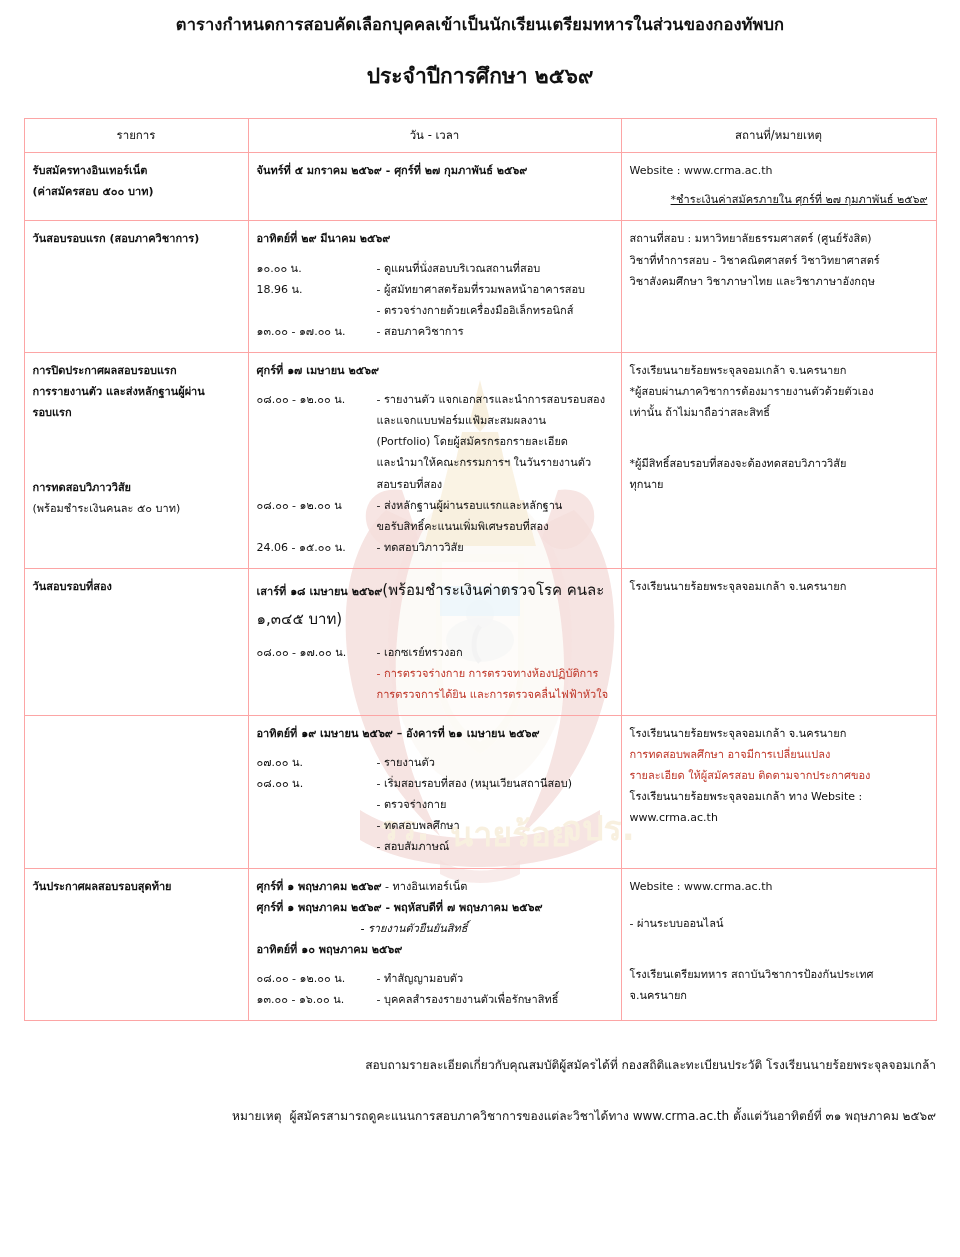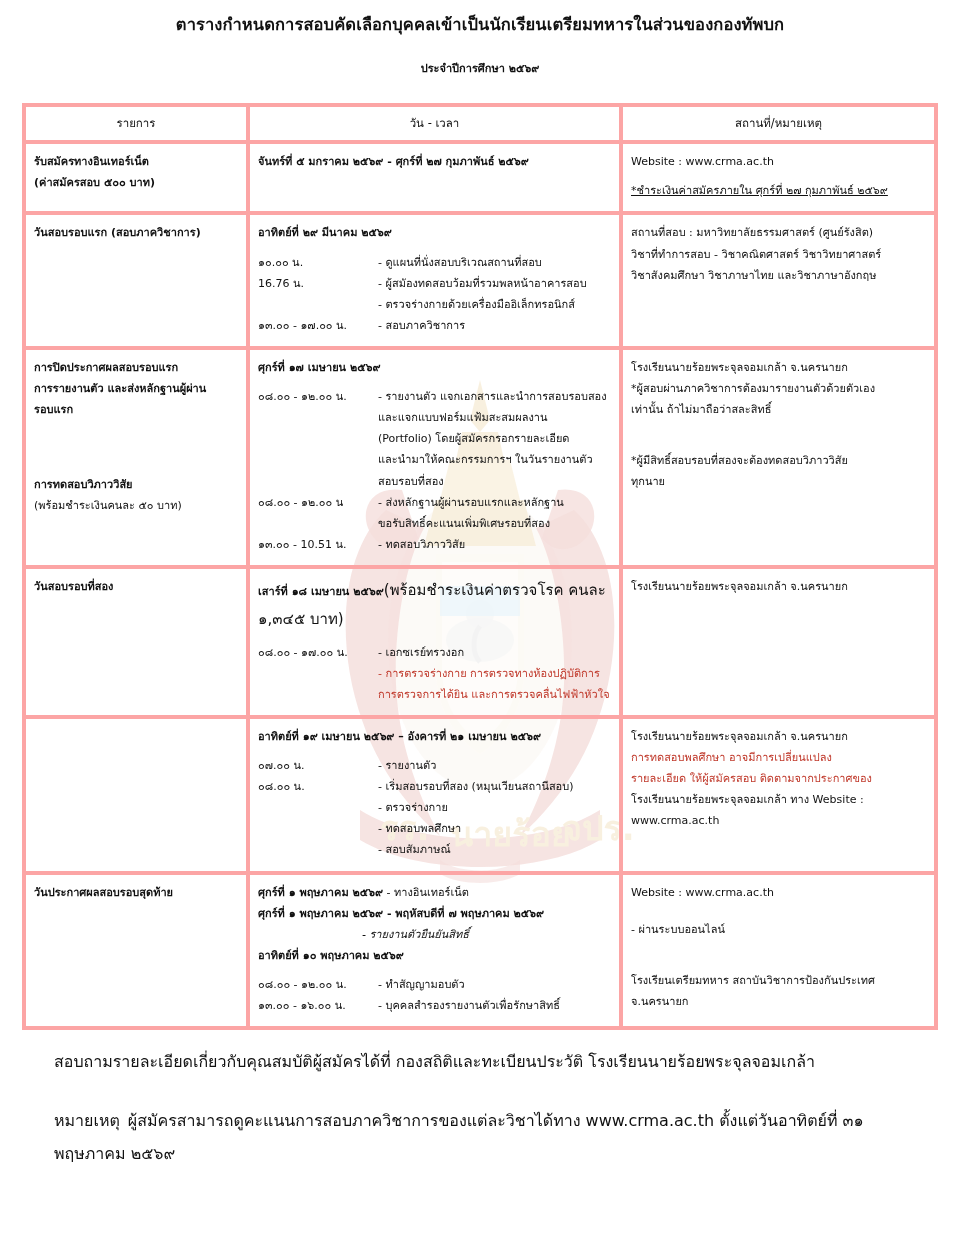--- a/index.html
+++ b/index.html
@@ -40,57 +40,57 @@
     text-align: center;
     font-size: 16.5px;
     font-weight: bold;
     letter-spacing: 0.1px;
     margin: 14px 40px 0 40px;
     line-height: 1.5;
     font-family: Liberation Mono, monospace;
   }
   .doc-subtitle {
     text-align: center;
-    font-size: 11px;
+    font-size: 21px;
     font-weight: bold;
     margin: 22px 40px 0 40px;
     line-height: 1.5;
   }
 
   
   table.sched {
     border-collapse: collapse;
     width: 912px;
     margin: 26px auto 0 auto;
     table-layout: fixed;
     background: transparent;
   }
   table.sched col.c1 { width: 224px; }
   table.sched col.c2 { width: 373px; }
   table.sched col.c3 { width: 315px; }
 
   table.sched th,
   table.sched td {
-    border: 4px solid #fca5a5;
+    border: 1px solid #fca5a5;
     vertical-align: top;
     padding: 7px 8px 10px 8px;
     background: transparent;
   }
   table.sched th {
     text-align: center;
     font-size: 11.5px;
     font-weight: normal;
     padding: 7px 8px 8px 8px;
   }
   table.sched td { font-size: 11px; line-height: 1.92; }
   .line { white-space: nowrap; }
   .line.wrap { white-space: normal; }
   .bold { font-weight: bold; }
   .red { color: #c0392b; }
-  .u { text-decoration: underline; }
+  .u { text-decoration: underline; text-align: right; }
   .small { font-size: 15px; }
 
   
   .tl {
     display: flex;
     align-items: flex-start;
     gap: 16px;
   }
   .tl .t {
     flex: 0 0 104px;
@@ -102,23 +102,24 @@
   .dash-only { padding-left: 104px; font-style: italic; }
 
   .spacer-sm { height: 8px; }
   .spacer-md { height: 16px; }
   .spacer-lg { height: 30px; }
   .spacer-xl { height: 54px; }
 
   
   .footer {
     width: 912px;
-    margin: 16px auto 0 auto;
-    font-size: 16px;
+    margin: 32px auto 0 auto;
+    font-size: 12px;
     line-height: 2.05;
+    text-align: right;
   }
   .footer .fline { padding-left: 30px; }
   .footer .note {
     margin-top: 26px;
     padding-left: 30px;
   }
   .footer .note .lbl {
     font-weight: normal;
     margin-right: 8px;
   }
@@ -205,23 +206,23 @@
           <td>
             <div class="line wrap"><span class="bold">อาทิตย์ที่ ๒๙ มีนาคม ๒๕๖๙</span></div>
             <div class="spacer-sm"></div>
             <div class="tl">
               <div class="t">๑๐.๐๐ น.</div>
               <div class="d">
                 <div class="line wrap">- ดูแผนที่นั่งสอบบริเวณสถานที่สอบ</div>
               </div>
             </div>
             <div class="tl">
-              <div class="t">16.76 น.</div>
-              <div class="d">
-                <div class="line wrap">- ผู้สมัองทดสอบว้อมที่รวมพลหน้าอาคารสอบ</div>
+              <div class="t">18.96 น.</div>
+              <div class="d">
+                <div class="line wrap">- ผู้สมัทยาศาสตร้อมที่รวมพลหน้าอาคารสอบ</div>
               </div>
             </div>
             <div class="tl">
               <div class="t"></div>
               <div class="d">
                 <div class="line wrap">- ตรวจร่างกายด้วยเครื่องมืออิเล็กทรอนิกส์</div>
               </div>
             </div>
             <div class="tl">
               <div class="t">๑๓.๐๐ - ๑๗.๐๐ น.</div>
@@ -259,21 +260,21 @@
               </div>
             </div>
             <div class="tl">
               <div class="t">๐๘.๐๐ - ๑๒.๐๐ น</div>
               <div class="d">
                 <div class="line wrap">- ส่งหลักฐานผู้ผ่านรอบแรกและหลักฐาน</div>
                 <div class="line wrap">ขอรับสิทธิ์คะแนนเพิ่มพิเศษรอบที่สอง</div>
               </div>
             </div>
             <div class="tl">
-              <div class="t">๑๓.๐๐ - 10.51 น.</div>
+              <div class="t">24.06 - ๑๕.๐๐ น.</div>
               <div class="d">
                 <div class="line wrap">- ทดสอบวิภาววิสัย</div>
               </div>
             </div>
           </td>
           <td>
             <div class="line wrap">โรงเรียนนายร้อยพระจุลจอมเกล้า จ.นครนายก</div>
             <div class="line wrap">*ผู้สอบผ่านภาควิชาการต้องมารายงานตัวด้วยตัวเอง</div>
             <div class="line wrap">เท่านั้น ถ้าไม่มาถือว่าสละสิทธิ์</div>
             <div class="spacer-lg"></div>

